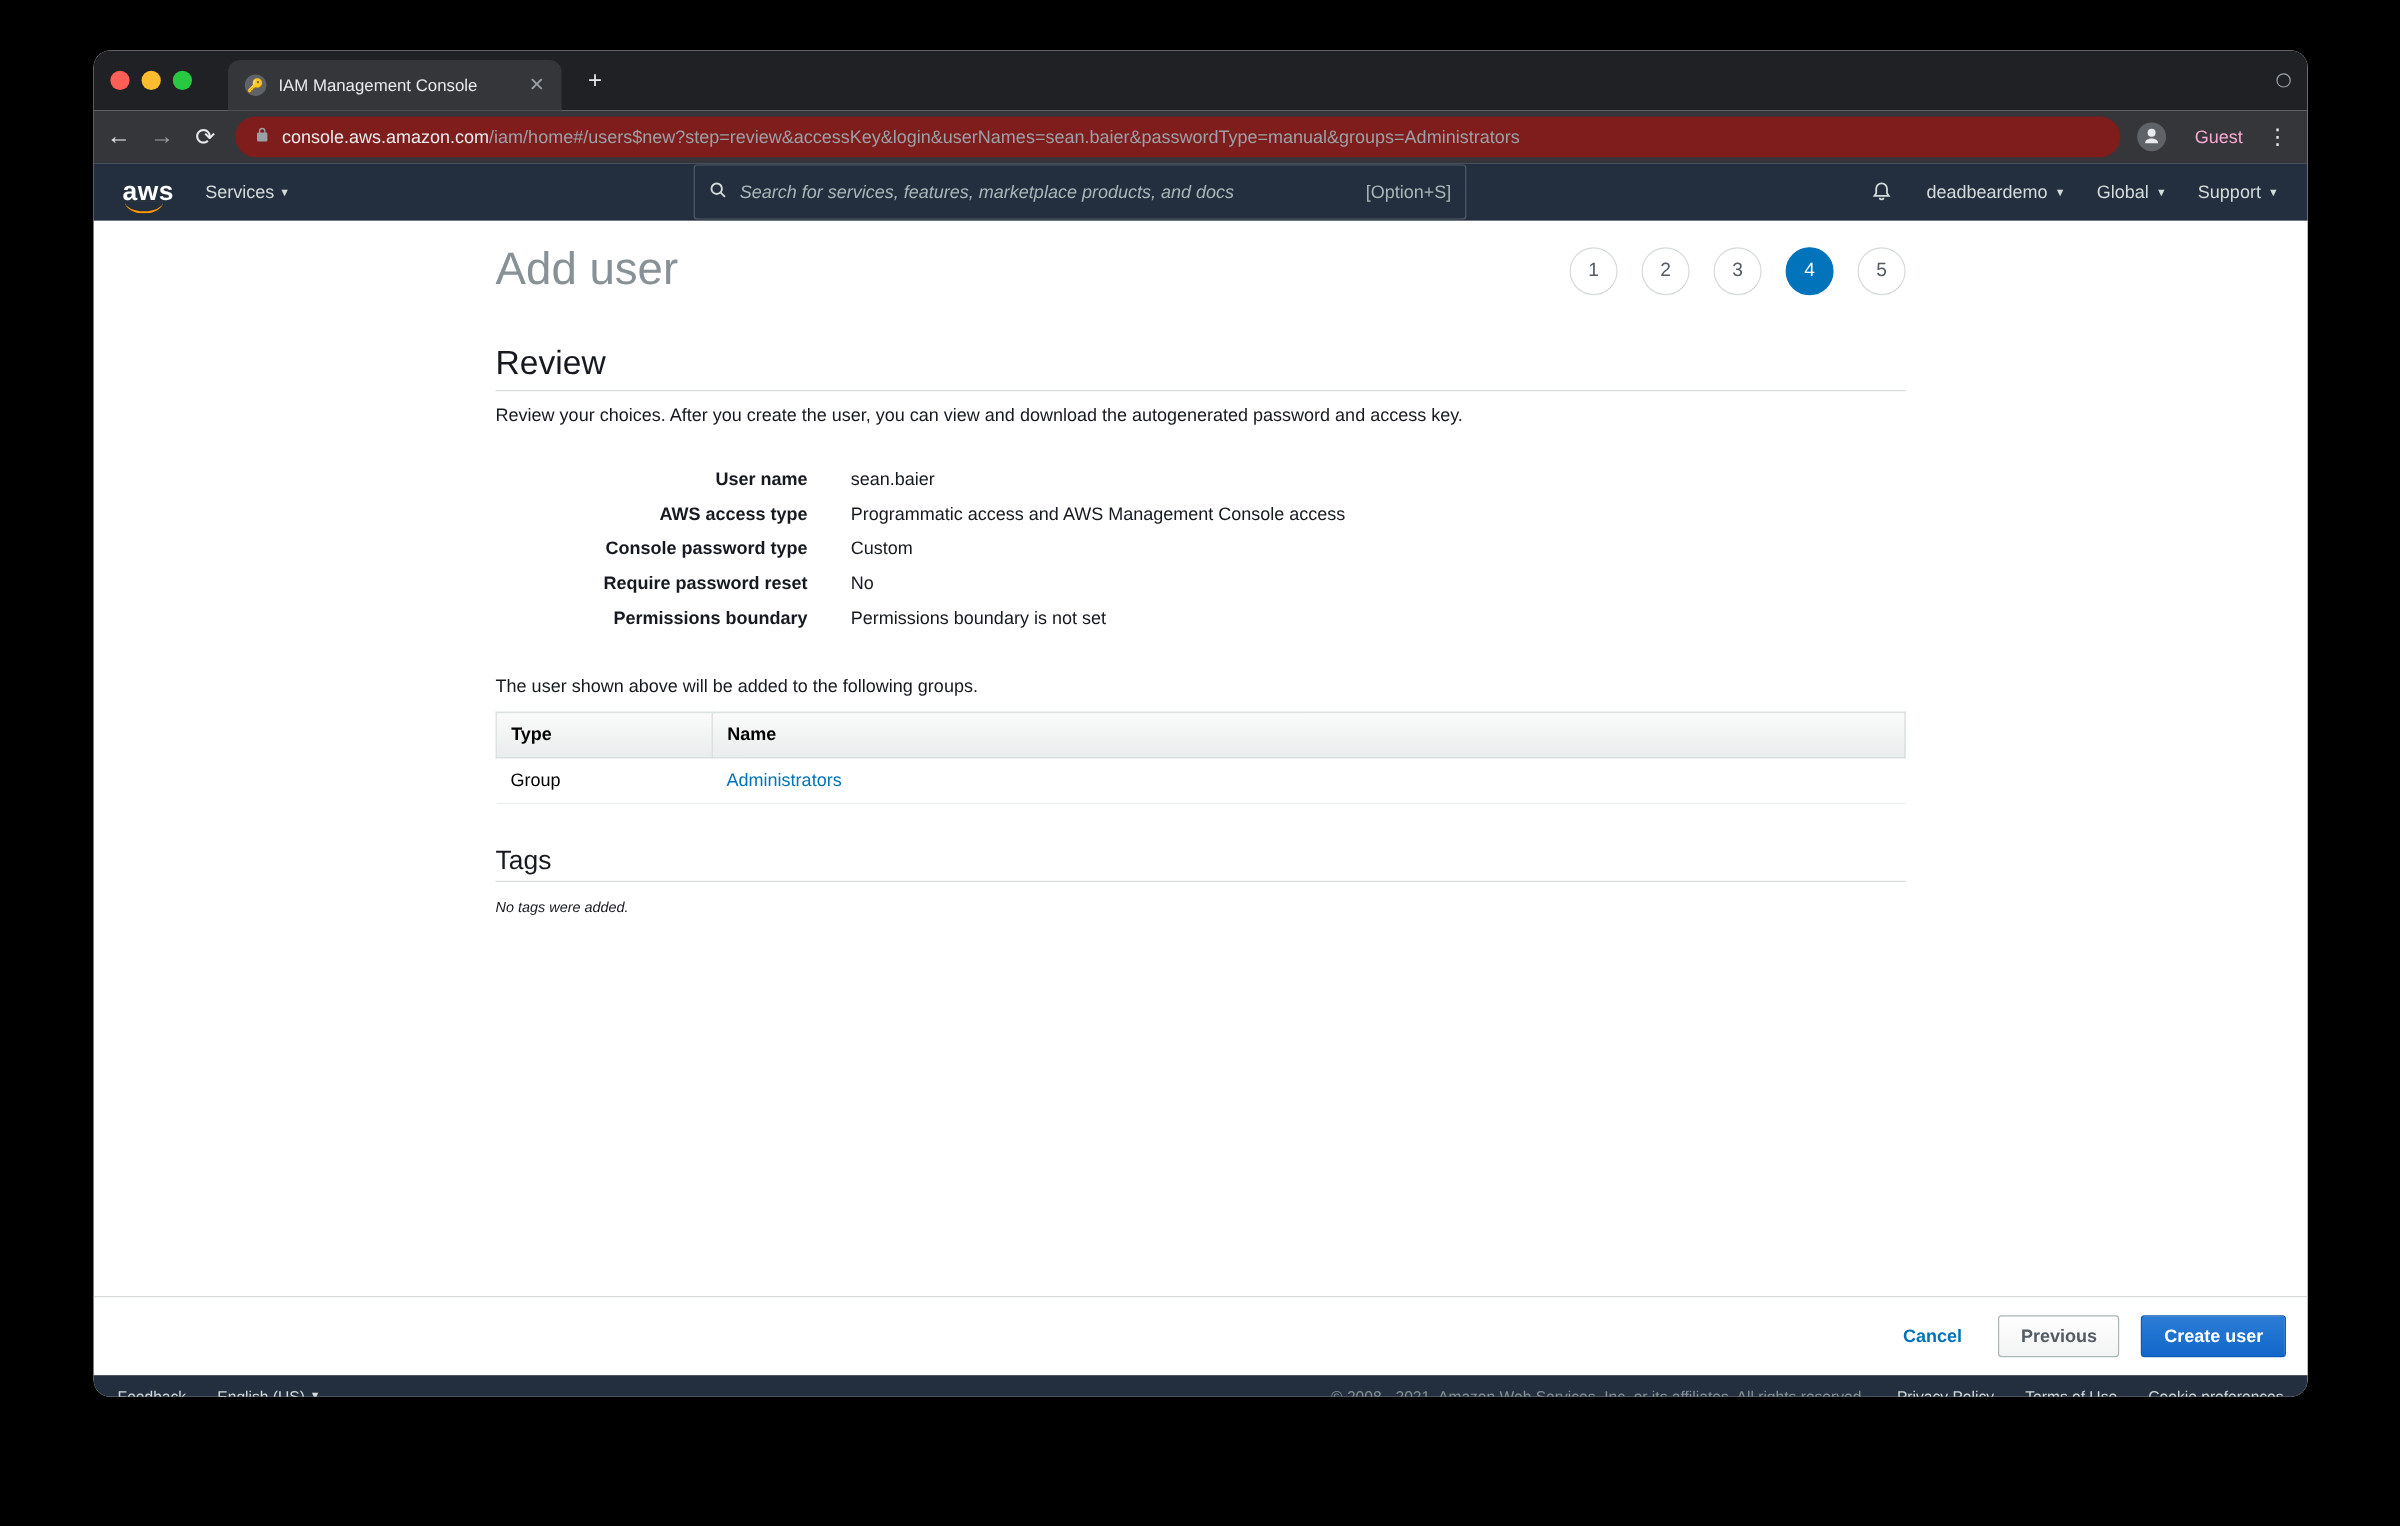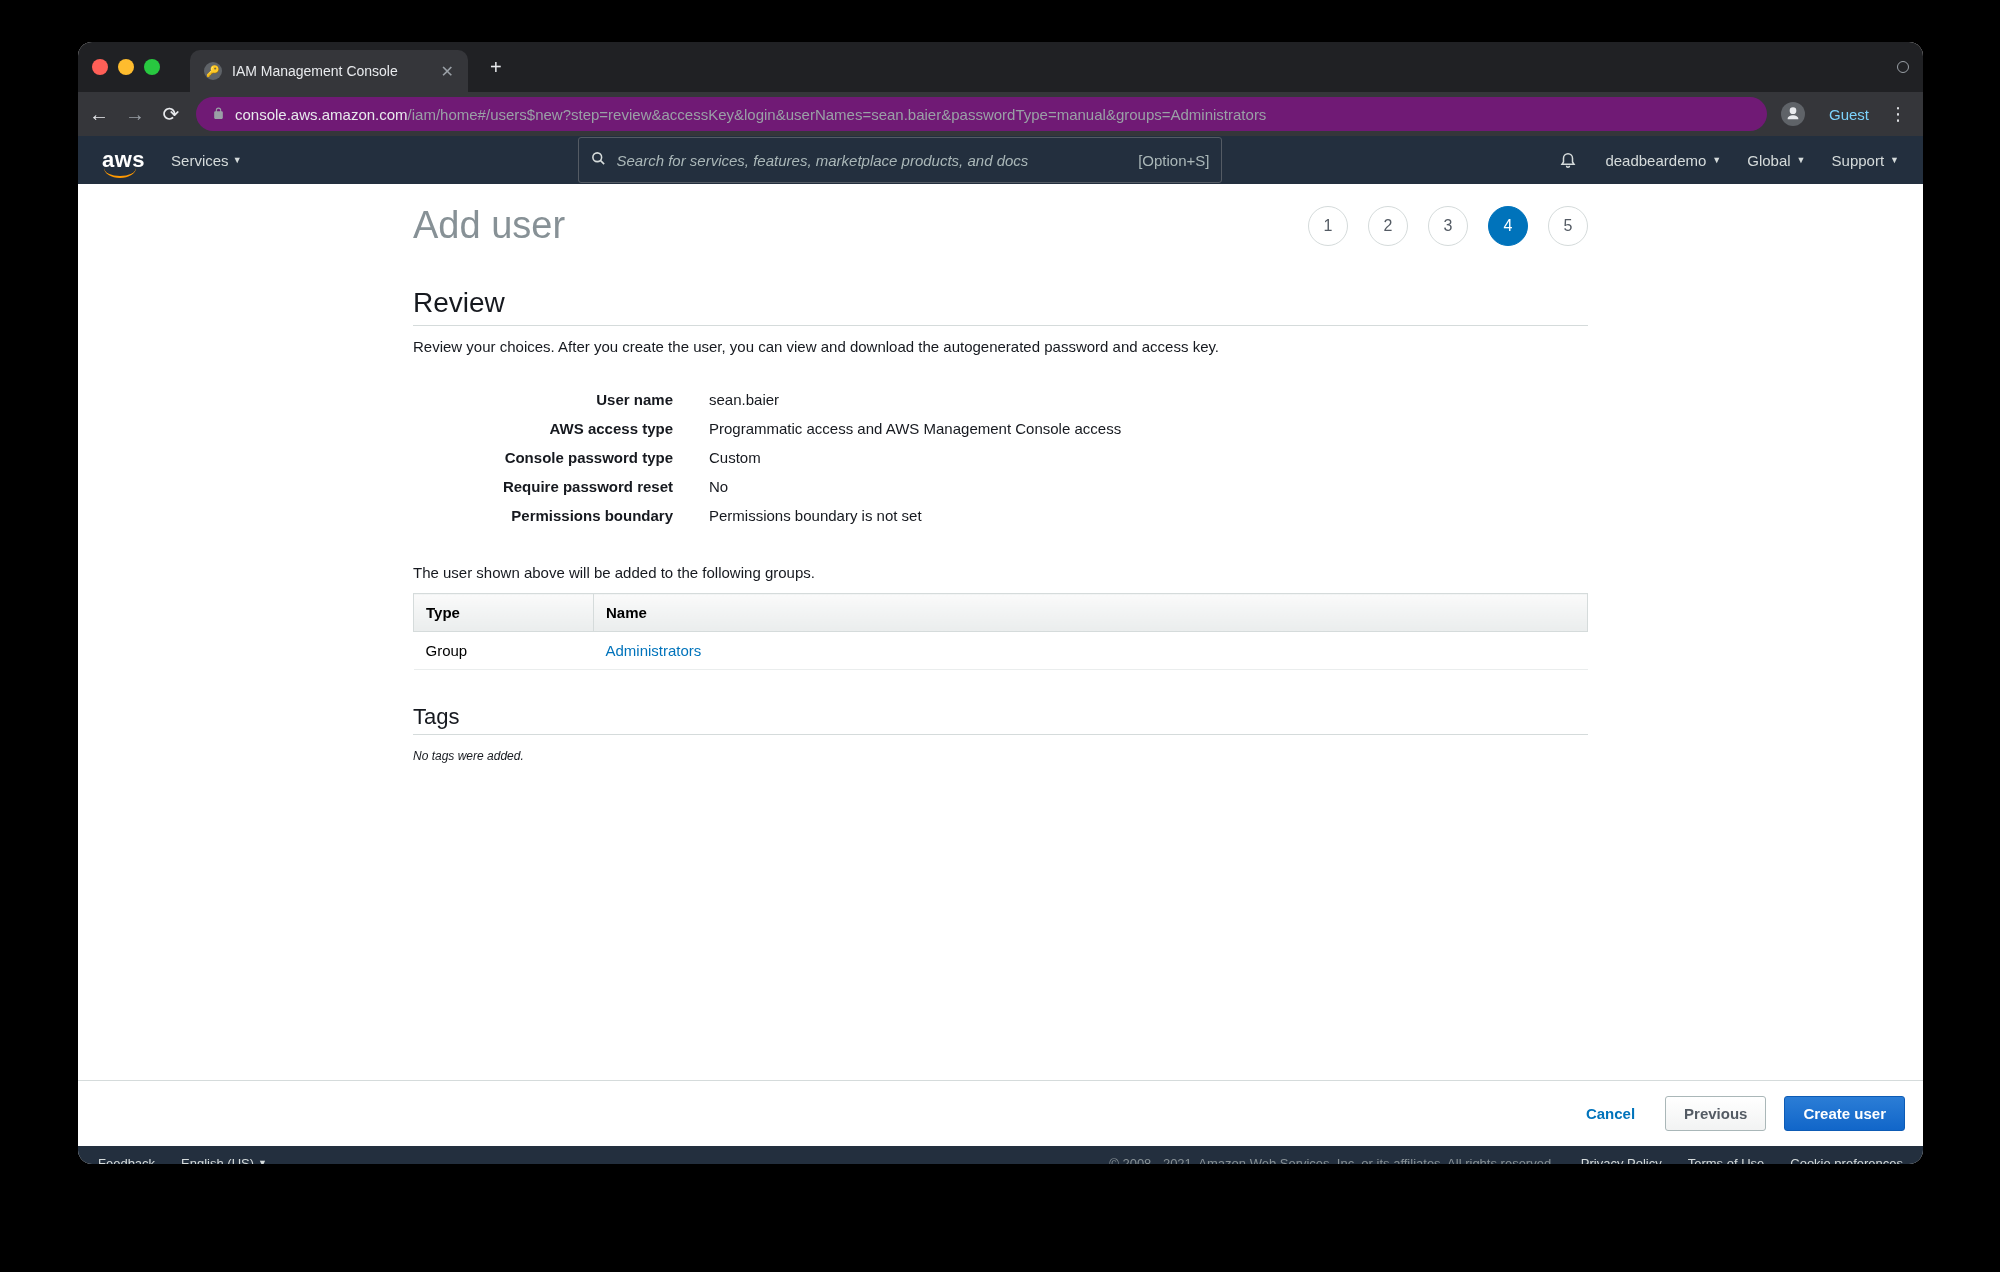--- a/index.html
+++ b/index.html
@@ -15,23 +15,23 @@
   .favicon { width:18px; height:18px; border-radius:50%; background:#5f6368; display:flex;align-items:center;justify-content:center;font-size:11px;color:#9aa0a6;}
   .tab-close{color:#9aa0a6;font-size:16px;margin-left:auto;}
   .newtab{color:#e8eaed;font-size:20px;padding:0 12px;}
   .titlebar .spacer{flex:1}
   .mini{width:12px;height:12px;border-radius:50%;border:1.5px solid #9aa0a6;}
 
   
   .toolbar { background:#35363a; height:44px; display:flex; align-items:center; padding:0 10px; gap:14px; color:#9aa0a6;}
   .navbtn{width:22px;text-align:center;font-size:20px;}
   .navbtn.active{color:#e8eaed;}
-  .urlbar{flex:1; background:#701a75; height:34px; border-radius:20px; display:flex; align-items:center; padding:0 16px; gap:10px; color:#9aa0a6; font-size:15px;}
+  .urlbar{flex:1; background:#7f1d1d; height:34px; border-radius:20px; display:flex; align-items:center; padding:0 16px; gap:10px; color:#9aa0a6; font-size:15px;}
   .urlhost{color:#e8eaed;}
-  .guest{display:flex;align-items:center;gap:24px;color:#7dd3fc;font-size:15px;}
+  .guest{display:flex;align-items:center;gap:24px;color:#f9a8d4;font-size:15px;}
   .guest-av{width:24px;height:24px;border-radius:50%;background:#5f6368;display:flex;align-items:center;justify-content:center;}
   .guest-av svg{width:16px;height:16px;fill:#e8eaed;}
   .menu3{font-size:18px;color:#e8eaed;padding:0 6px;}
 
   
   .awshdr{background:#232f3e;height:48px;display:flex;align-items:center;padding:0 24px;gap:26px;color:#d5dbdb;font-size:15px;}
   .awslogo{color:#fff;font-weight:600;position:relative;font-size:22px;letter-spacing:0.5px;}
   .awslogo::after{content:"";position:absolute;bottom:-5px;left:2px;width:32px;height:8px;border:2px solid #ff9900;border-top:none;border-left:none;border-right:none;border-radius:0 0 50% 50%/0 0 100% 100%;}
   .svc{display:flex;align-items:center;gap:4px;}
   .tri{font-size:9px;}

